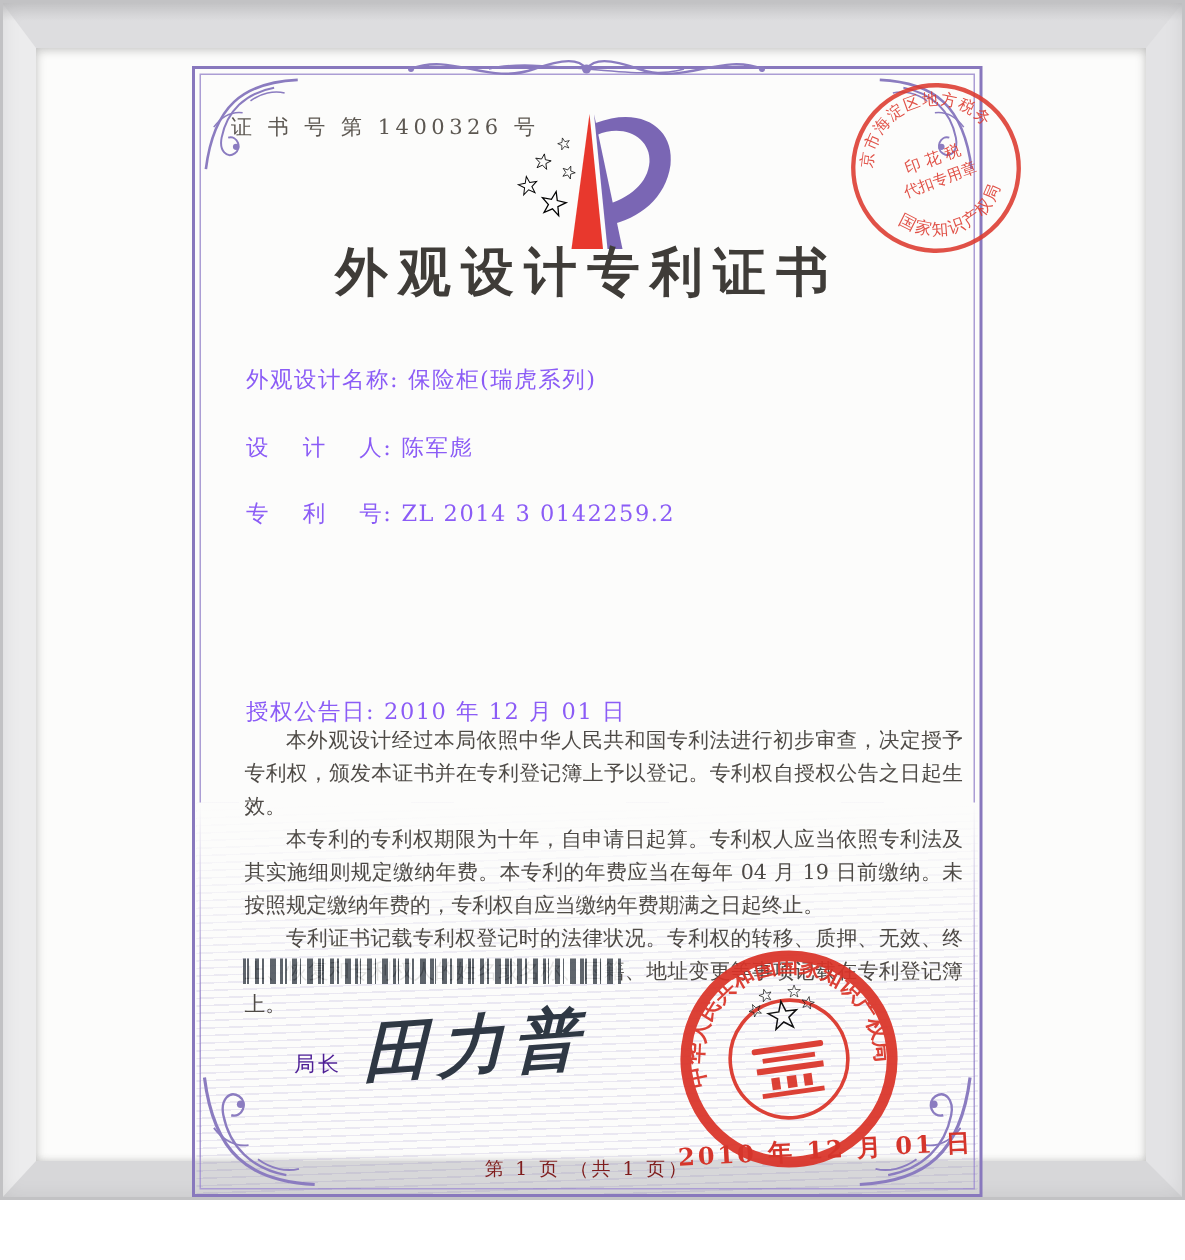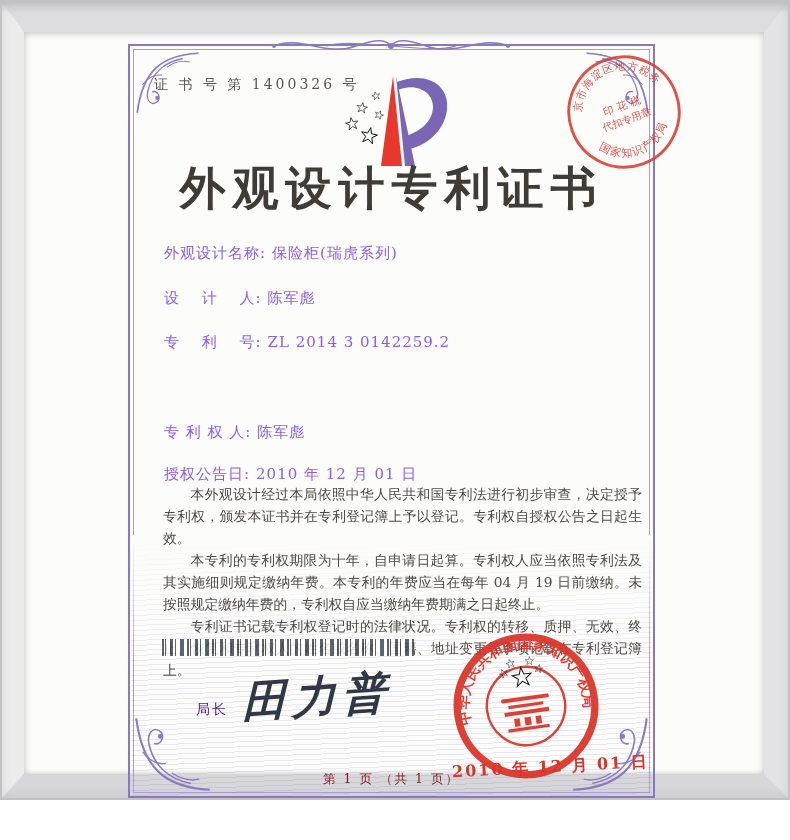--- a/index.html
+++ b/index.html
@@ -23,21 +23,21 @@
   .guilloche{position:absolute;left:131px;top:535px;width:521px;height:261px;
     background:repeating-linear-gradient(178deg,rgba(122,106,182,.14) 0 1px,rgba(122,106,182,0) 1px 5px);}
   .guilloche::before{content:"";position:absolute;inset:0;background:linear-gradient(180deg,#fcfcfb 0%,rgba(252,252,251,0) 50%);}
 
   .flourish{position:absolute;color:#8b7cc0;}
   .top-ornament{position:absolute;left:266px;top:31px;color:#8b7cc0;}
 
   .cert-no{position:absolute;left:154px;top:76px;font-size:14px;letter-spacing:3px;color:#5c5751;}
   .logo{position:absolute;left:336px;top:70px;}
   .title{position:absolute;left:128px;top:158px;width:527px;text-align:center;
-    font-size:46px;font-weight:700;letter-spacing:7px;color:#3f3c38;}
+    font-size:35px;font-weight:700;letter-spacing:7px;color:#3f3c38;}
 
   .field{position:absolute;left:164px;font-size:15px;letter-spacing:1px;color:#8b5cf6;white-space:nowrap;}
   .f0{top:244px}.f1{top:289px}.f2{top:333px}.f3{top:378px}.f4{top:423px}.f5{top:465px}
   .field .lbl{margin-right:6px;}
 
   .paras{position:absolute;left:163px;top:483px;width:479px;font-size:13.8px;line-height:22px;
     text-align:justify;color:#4e4a46;}
   .paras p{margin:0;text-indent:2em;}
 
   .barcode{position:absolute;left:162px;top:639px;width:252px;height:17px;
@@ -130,23 +130,20 @@
 
   <div class="field f0">
     <span class="lbl">外观设计名称:</span><span>保险柜(瑞虎系列)</span>
   </div>
   <div class="field f1">
     <span class="lbl">设　 计　 人:</span><span>陈军彪</span>
   </div>
   <div class="field f2">
     <span class="lbl">专　 利　 号:</span><span>ZL 2014 3 0142259.2</span>
   </div>
-  <div class="field f4">
-    <span class="lbl">专 利 权 人:</span><span>陈军彪</span>
-  </div>
   <div class="field f5">
     <span class="lbl">授权公告日:</span><span>2010 年 12 月 01 日</span>
   </div>
 
   <div class="paras">
     <p>本外观设计经过本局依照中华人民共和国专利法进行初步审查，决定授予专利权，颁发本证书并在专利登记簿上予以登记。专利权自授权公告之日起生效。</p>
     <p>本专利的专利权期限为十年，自申请日起算。专利权人应当依照专利法及其实施细则规定缴纳年费。本专利的年费应当在每年 04 月 19 日前缴纳。未按照规定缴纳年费的，专利权自应当缴纳年费期满之日起终止。</p>
     <p>专利证书记载专利权登记时的法律状况。专利权的转移、质押、无效、终止、恢复和专利权人的姓名或名称、国籍、地址变更等事项记载在专利登记簿上。</p>
   </div>
 

